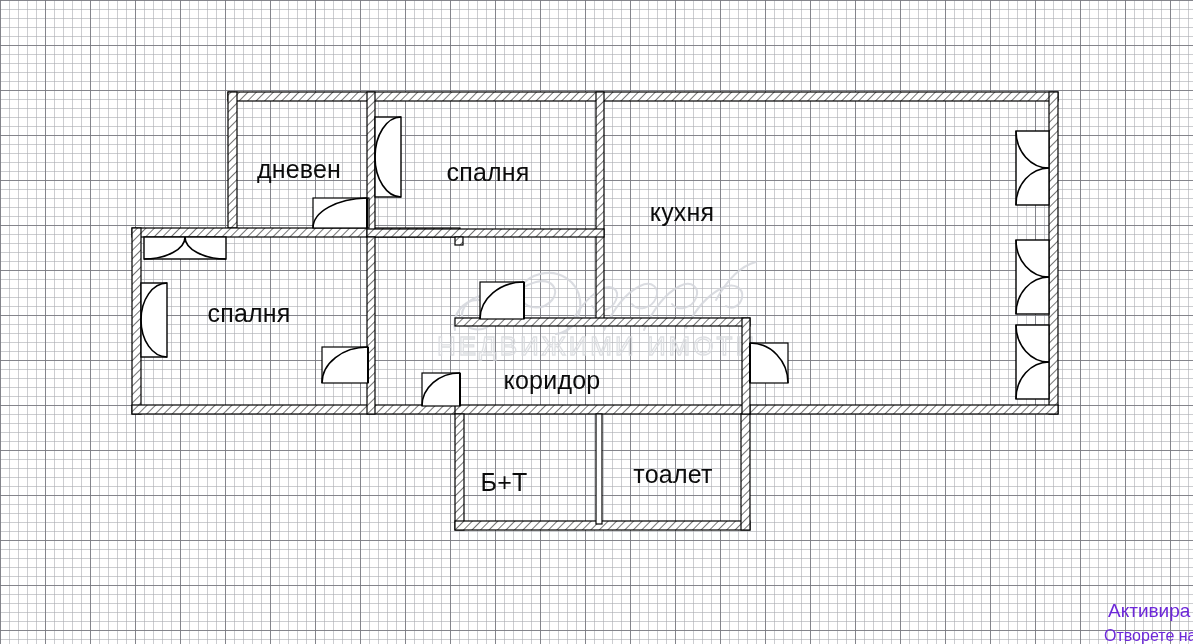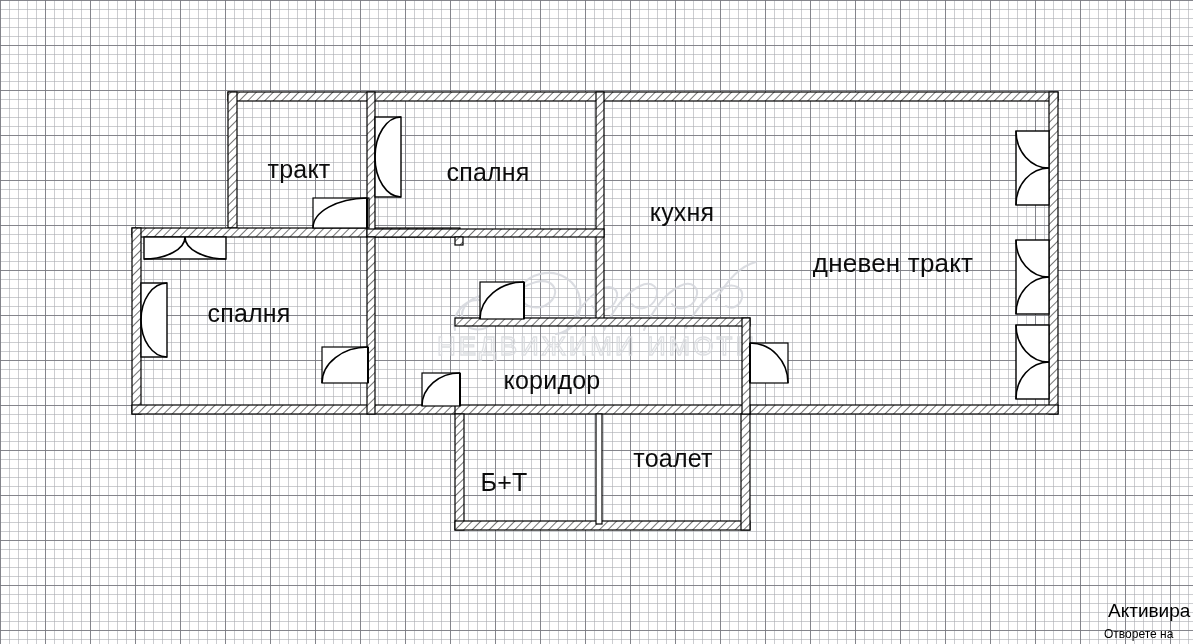--- a/index.html
+++ b/index.html
@@ -54,27 +54,27 @@
     transform: translate(-50%, -50%);
     letter-spacing: 0.2px;
   }
   .label-lg { font-size: 26px; }
   #activation-layer {
     pointer-events: none;
   }
   .act-line {
     position: absolute;
     right: 0px;
-    color: #000000;
+    color: #6d28d9;
     font-family: "Liberation Sans", sans-serif;
     white-space: nowrap;
     text-align: left;
   }
   #act-title { top: 600px; left: 1108px; font-size: 19px; }
-  #act-sub   { top: 627px; left: 1104px; font-size: 12px; }
+  #act-sub   { top: 627px; left: 1104px; font-size: 16px; }
 </style>
 </head>
 <body>
 
 <div id="plan-root">
 
   <div id="grid-layer"></div>
 
   <div id="watermark-layer">
     <svg viewBox="0 0 1193 644" xmlns="http://www.w3.org/2000/svg">
@@ -216,28 +216,27 @@
         <g>
           <rect x="750" y="343" width="38" height="40" fill="#fff" stroke="#000" stroke-width="1.2"></rect>
           <line x1="750" y1="343" x2="750" y2="383" stroke-width="2"></line>
           <path d="M750 343 A38 40 0 0 1 788 383"></path>
         </g>
       </g>
     </svg>
   </div>
 
   <div id="label-layer">
-    <div class="room-label" style="left:299px; top:169px;">тракт</div>
+    <div class="room-label" style="left:299px; top:169px;">дневен</div>
     <div class="room-label" style="left:488px; top:172px;">спалня</div>
     <div class="room-label" style="left:682px; top:212px;">кухня</div>
-    <div class="room-label label-lg" style="left:893px; top:263px;">дневен тракт</div>
     <div class="room-label" style="left:249px; top:313px;">спалня</div>
     <div class="room-label" style="left:552px; top:380px;">коридор</div>
     <div class="room-label" style="left:504px; top:482px;">Б+Т</div>
-    <div class="room-label" style="left:673px; top:458px;">тоалет</div>
+    <div class="room-label" style="left:673px; top:474px;">тоалет</div>
   </div>
 
   <div id="activation-layer">
     <div class="act-line" id="act-title">Активира</div>
     <div class="act-line" id="act-sub">Отворете на</div>
   </div>
 
 </div>
 
 </body></html>

